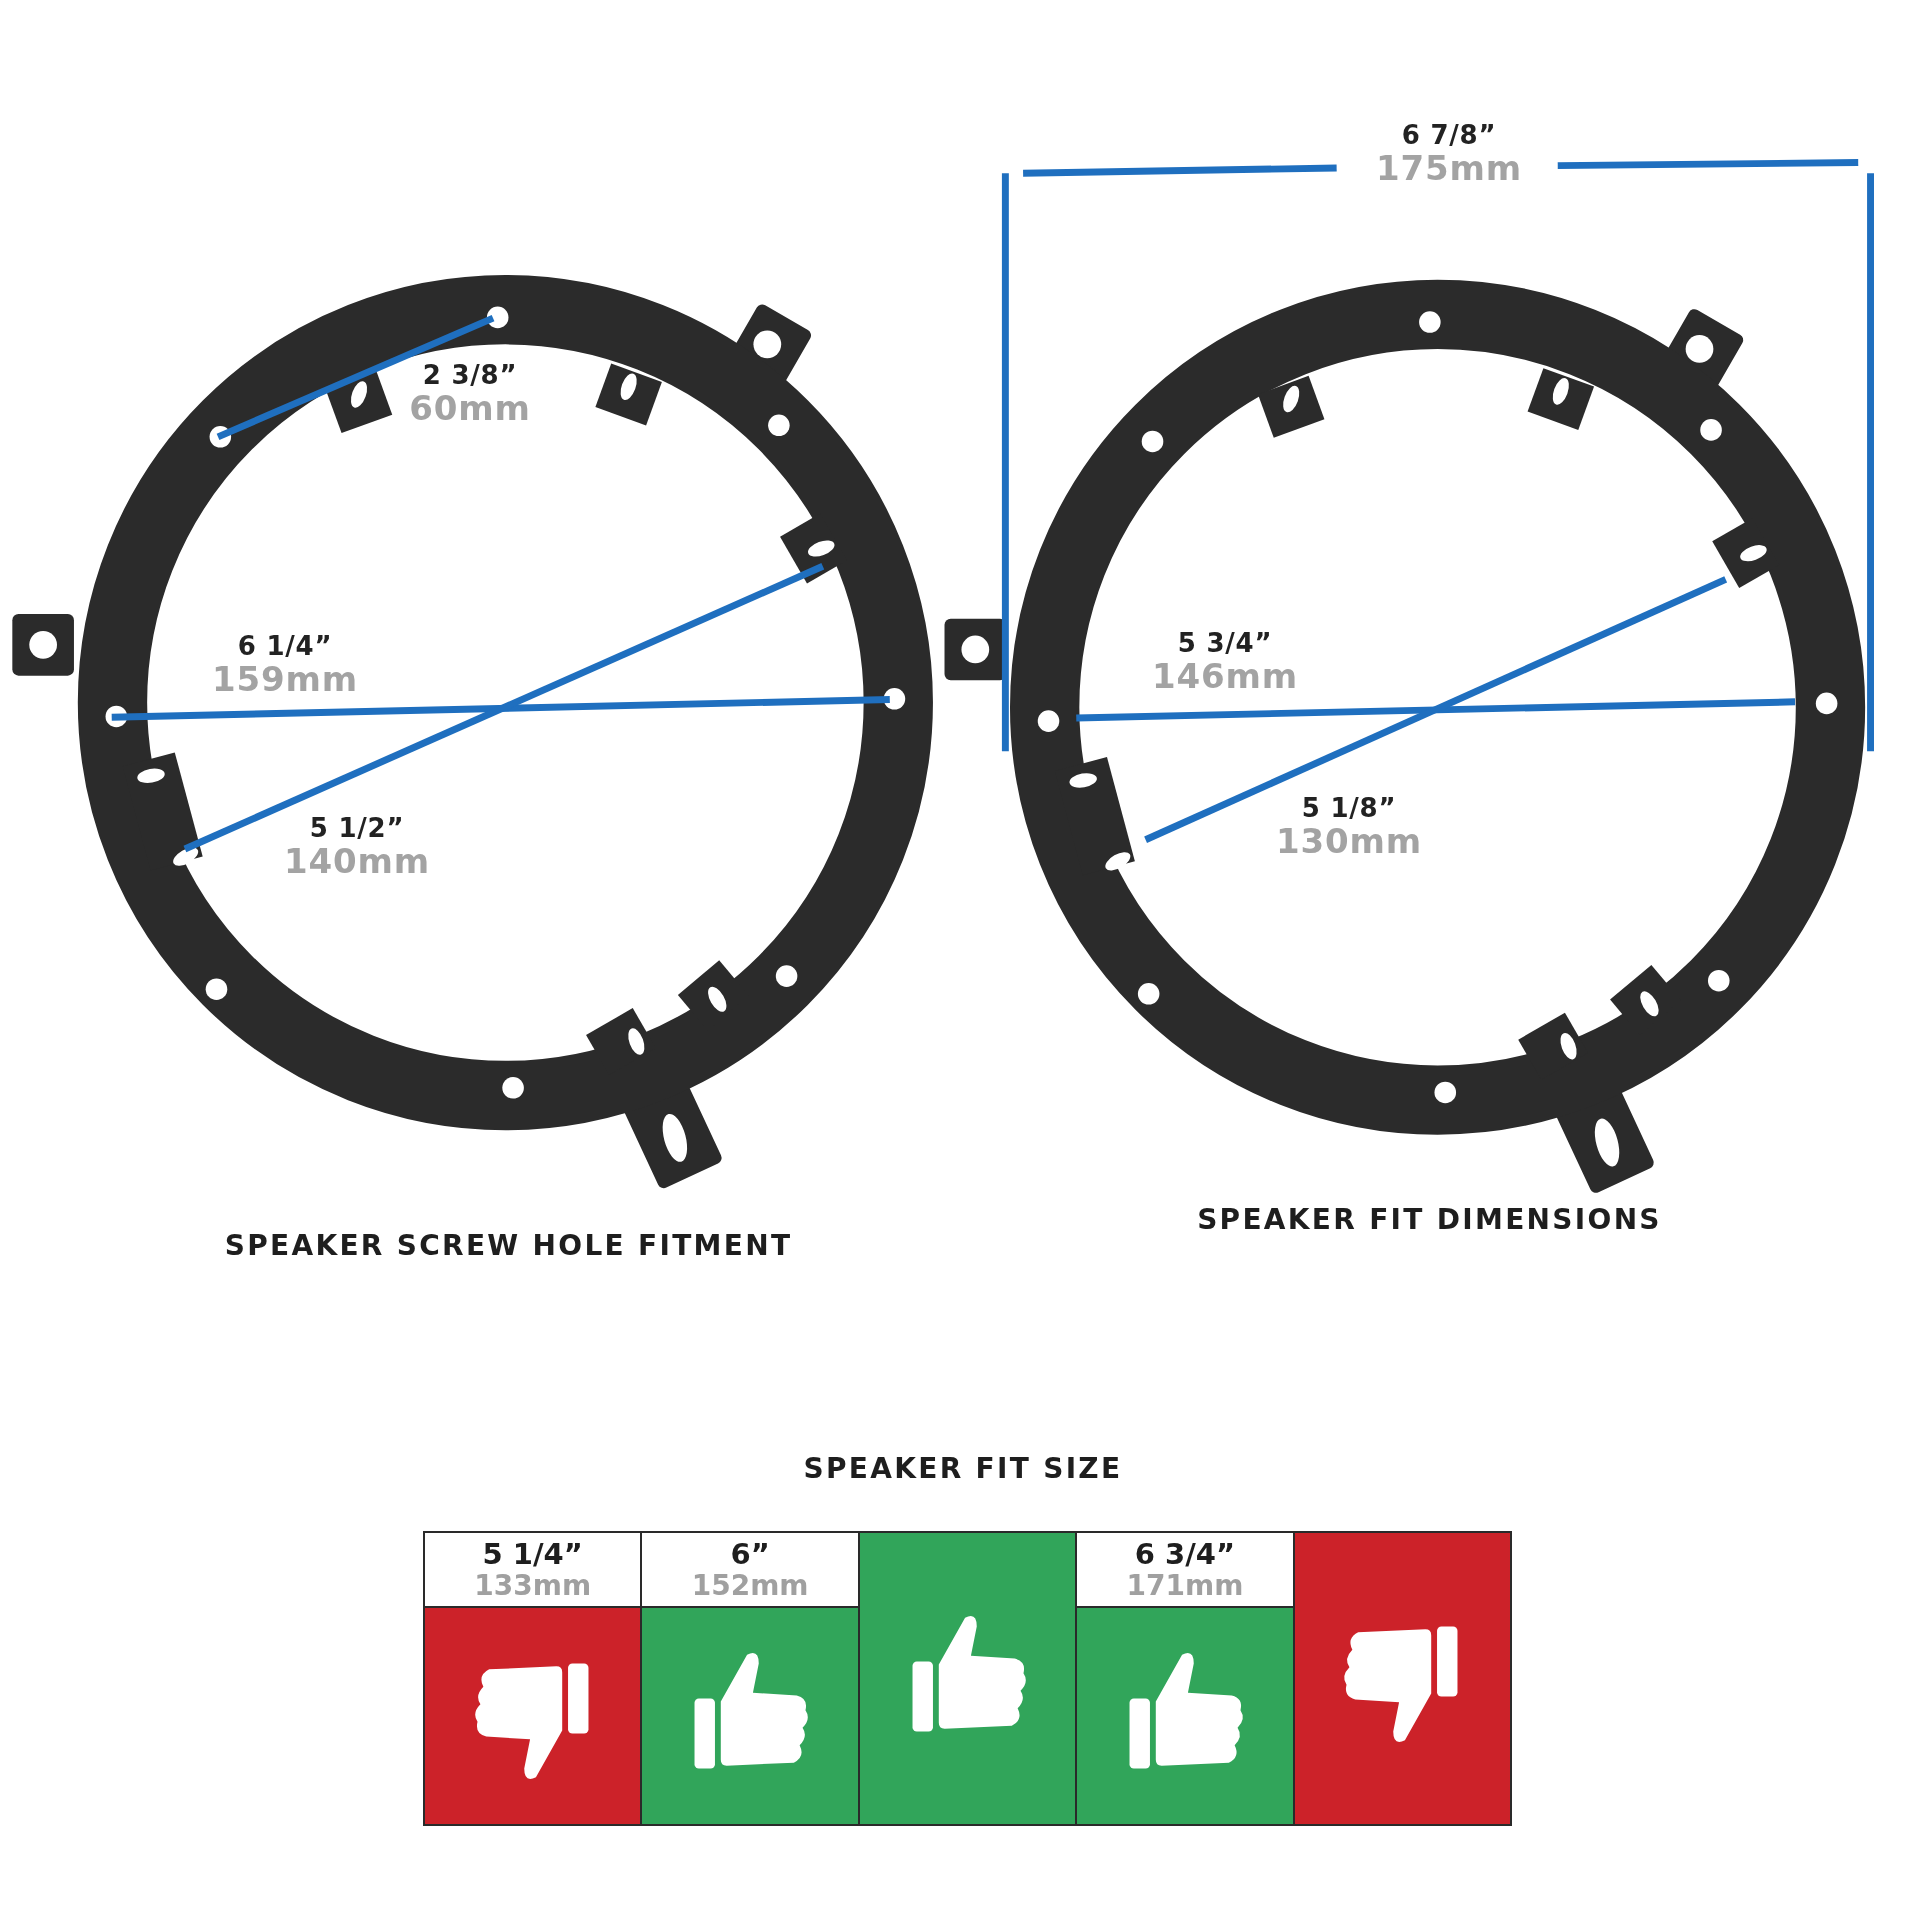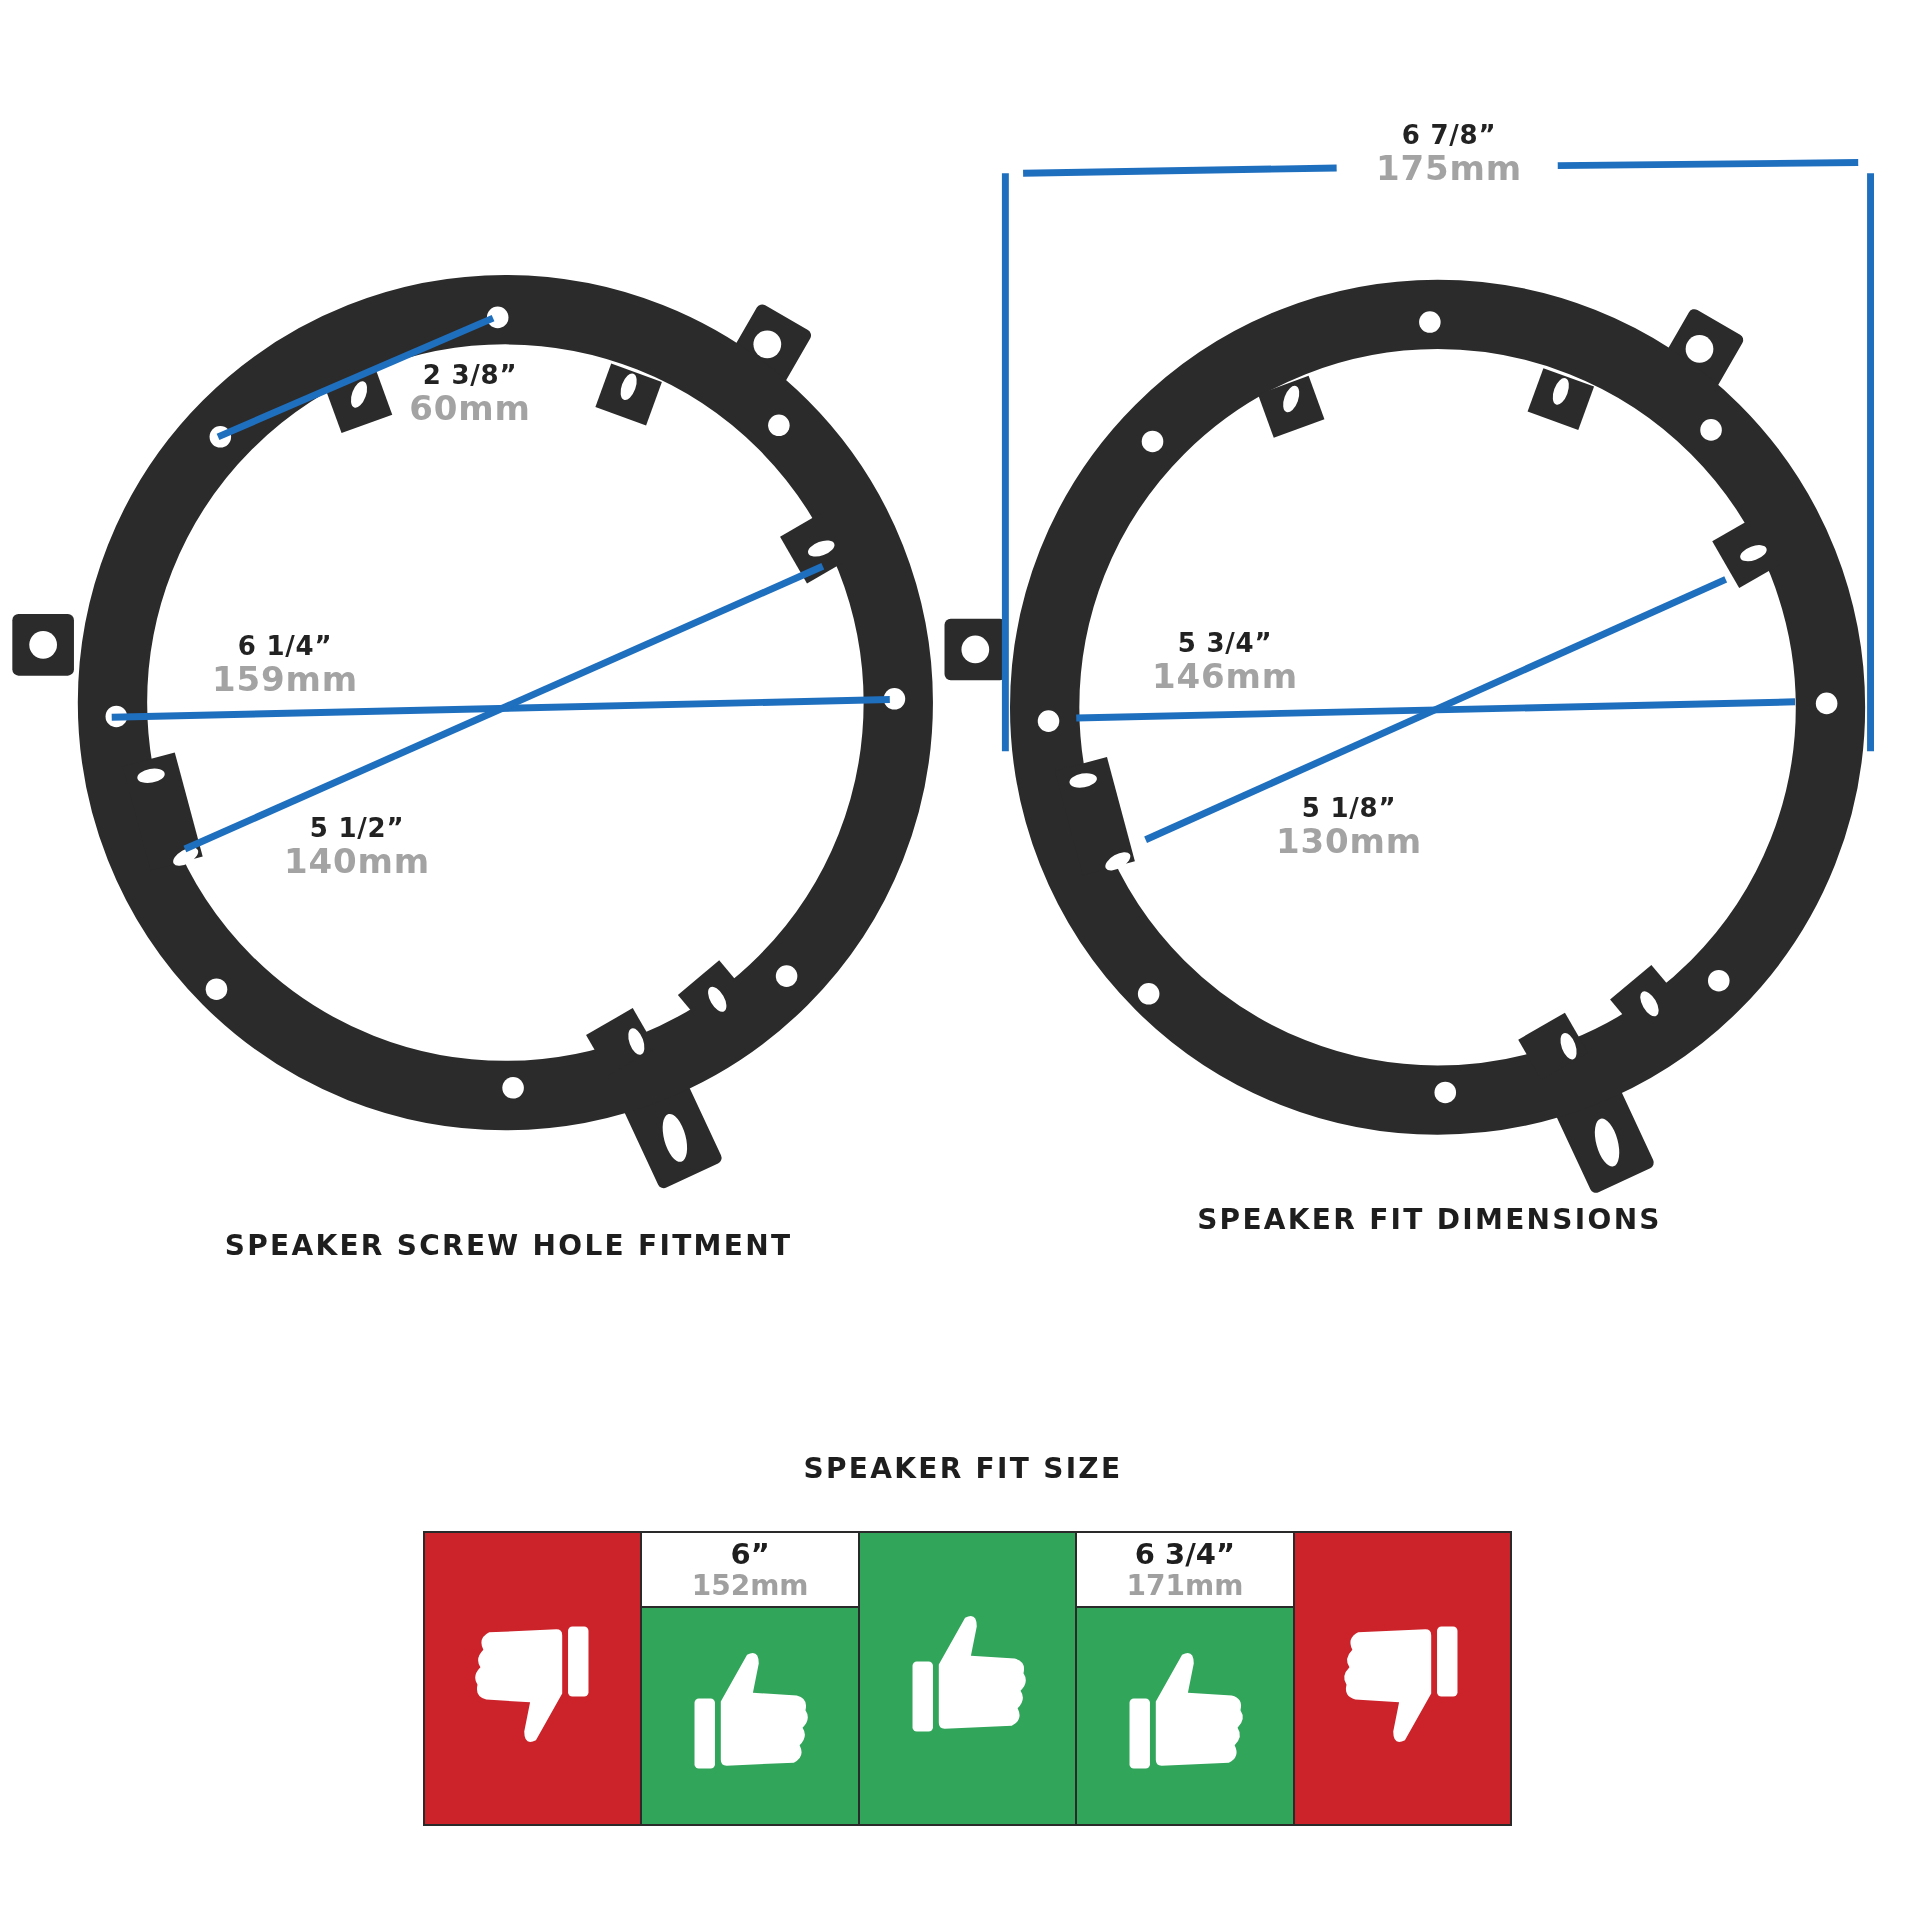--- a/index.html
+++ b/index.html
@@ -109,20 +109,24 @@
   <span class="mm">130mm</span>
 </div>
 
 <div class="caption" style="left:108px;top:1229px;width:801px;">SPEAKER SCREW HOLE FITMENT</div>
 <div class="caption" style="left:1102px;top:1203px;width:655px;">SPEAKER FIT DIMENSIONS</div>
 
 <div class="caption" style="left:655px;top:1452px;width:616px;">SPEAKER FIT SIZE</div>
 
 <div class="table">
   <div class="col">
+    <div class="hdr">
+      <span class="in">5 1/4”</span>
+      <span class="mm">133mm</span>
+    </div>
     <div class="cell" style="background:#cc2229;">
       <svg viewBox="0 0 100 100">
           <g transform="rotate(180 50 50)" fill="#fff">
             <rect x="12" y="38" width="14" height="48" rx="3"></rect>
             <path d="M30 40 L48 8 Q56 4 56 14 L52 34 L82 36 Q90 38 88 46 Q92 52 86 58 Q90 64 84 70 Q88 78 80 82 L34 84 Q30 84 30 80 Z"></path>
           </g>
         </svg>
     </div>
   </div>
   <div class="col">

